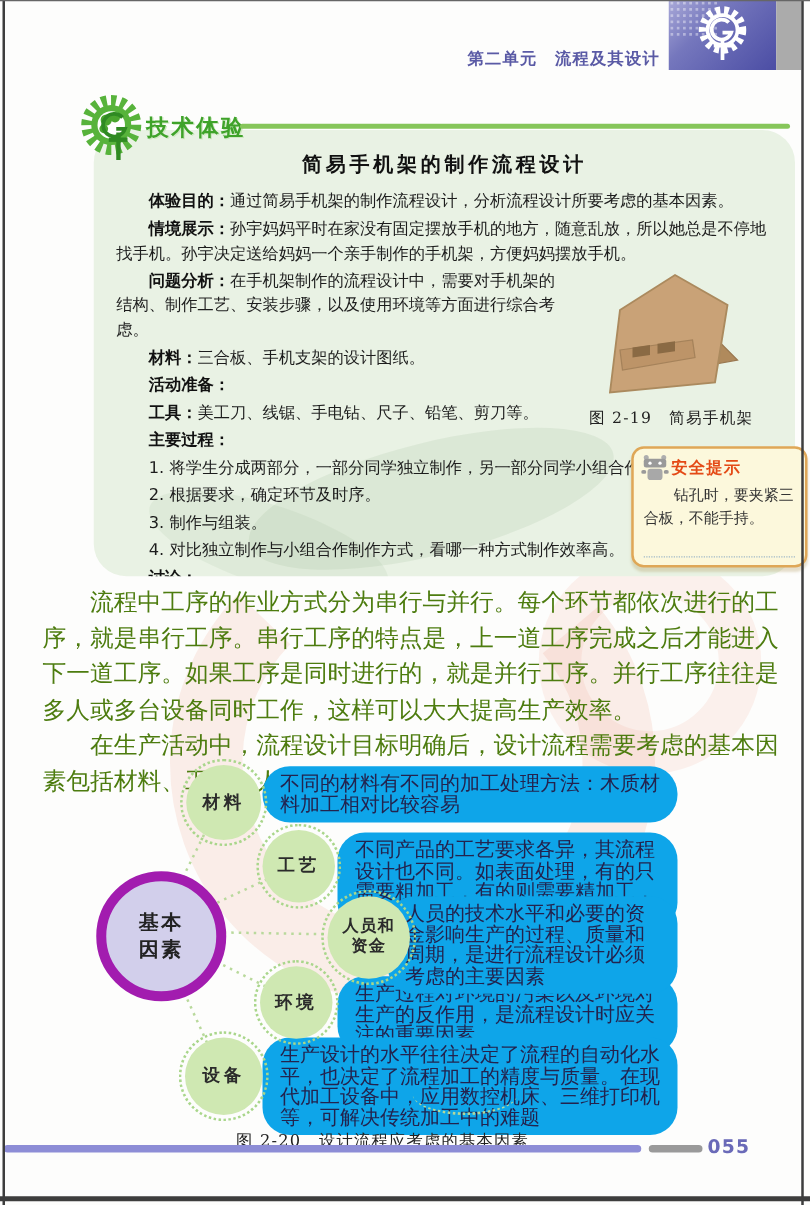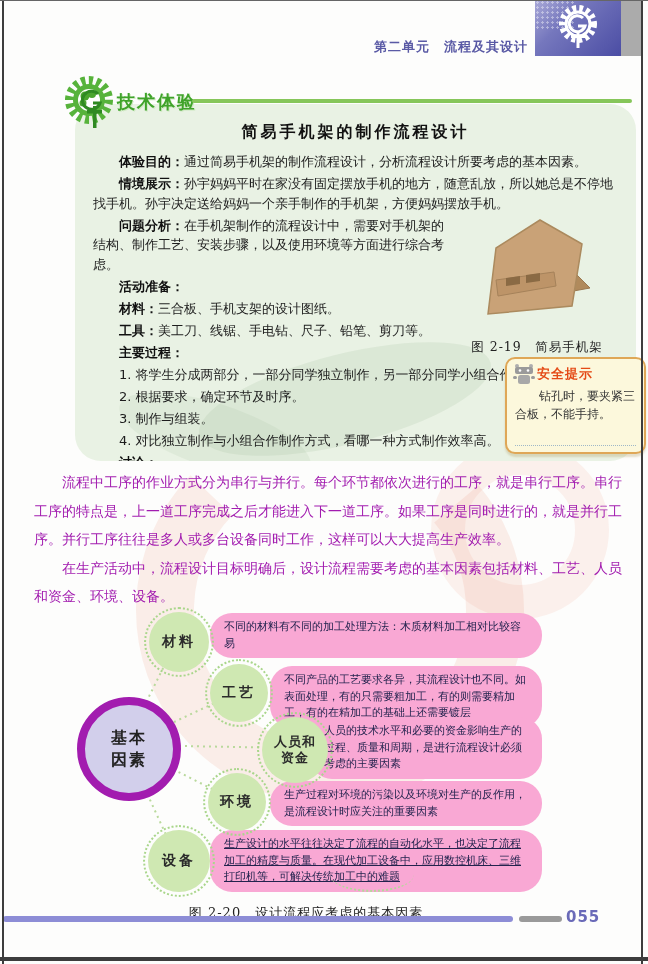--- a/index.html
+++ b/index.html
@@ -40,45 +40,45 @@
          background:rgba(150,180,140,.16);transform:rotate(-14deg);}
   .leaf2{position:absolute;left:40px;top:300px;width:200px;height:64px;border-radius:50%;
          background:rgba(150,180,140,.12);transform:rotate(18deg);}
   .exp-inner{position:relative;z-index:2;padding:16px 18px 0 18px;}
   .exp-title{text-align:center;font-size:16px;font-weight:bold;letter-spacing:3px;color:#111;
              margin:2px 0 9px 0;}
   .gp{font-size:13px;line-height:19.5px;margin:0 0 2.5px 0;text-indent:2em;color:#1d1d1d;}
   .gp b{font-weight:bold;color:#111;}
   .exp-figure{float:right;width:162px;margin:2px 0 2px 8px;text-align:center;}
   .figcap{font-family:"DejaVu Serif","Liberation Serif",serif;font-size:12.5px;color:#222;
-          margin-top:17px;letter-spacing:1px;}
+          margin-top:4px;letter-spacing:1px;}
 
   
   .safety{position:absolute;left:505px;top:357px;width:137px;height:93px;z-index:5;
           background:#fcf8dc;border:2px solid #dfa757;border-radius:10px;
           box-shadow:0 3px 2px rgba(160,130,60,.25);}
   .safety-head{display:flex;align-items:center;margin:4px 6px 0 4px;}
   .safety-title{font-size:13px;font-weight:bold;color:#e44a16;letter-spacing:1px;}
   .safety-text{font-size:12px;line-height:18px;color:#333;margin:2px 8px 0 8px;text-indent:2em;}
   .safety-dots{position:absolute;left:8px;right:8px;bottom:6px;border-top:1.5px dotted #9fb8c8;}
 
   
   .body-text{position:absolute;left:34px;top:468px;width:592px;z-index:2;}
-  .body-text p{font-size:14px;line-height:28.5px;text-indent:2em;margin:0;color:#a21caf;}
+  .body-text p{font-size:19px;line-height:28.5px;text-indent:2em;margin:0;color:#4d7c0f;}
 
   
   .diagram{position:absolute;left:0;top:600px;width:648px;height:300px;z-index:2;}
-  .fbox{position:absolute;background:#f9a8d4;border-radius:22px;padding:6px 14px;
-        font-family:"DejaVu Serif","Liberation Serif",serif;font-size:11px;line-height:16.5px;
+  .fbox{position:absolute;background:#0ea5e9;border-radius:22px;padding:6px 14px;
+        font-family:"DejaVu Serif","Liberation Serif",serif;font-size:16px;line-height:16.5px;
         color:#23234e;}
   .b0{left:210px;top:13px;width:304px;}
   .b1{left:270px;top:66px;width:244px;}
   .b2{left:310px;top:117px;width:204px;}
   .b3{left:270px;top:181px;width:244px;}
-  .b4{left:210px;top:230px;width:304px;text-decoration:underline;}
+  .b4{left:210px;top:230px;width:304px;}
   .circle{position:absolute;border:2px dotted #a9d68b;border-radius:50%;padding:3px;
           background:transparent;}
   .circle .in{width:100%;height:100%;border-radius:50%;background:#cfe8b2;display:flex;
           align-items:center;justify-content:center;font-size:14px;font-weight:bold;color:#2b2b2b;
           letter-spacing:3px;text-align:center;white-space:pre-line;box-sizing:border-box;}
   .c-material{left:144px;top:7px;width:60px;height:60px;}
   .c-craft{left:205px;top:59px;width:58px;height:58px;}
   .c-people{left:257px;top:112px;width:66px;height:66px;}
   .c-people .in{font-size:13px;letter-spacing:1px;line-height:16px;}
   .c-env{left:203px;top:168px;width:58px;height:58px;}
@@ -155,22 +155,22 @@
           <polygon points="108,50 128,70 106,74" fill="#b08a5c" stroke="#9a7850" stroke-width="1"></polygon>
           <polygon points="78,2 120,26 110,88 26,96 34,30" fill="#c9a277" stroke="#ab8a5e" stroke-width="1.5"></polygon>
           <polygon points="34,62 92,54 94,68 36,78" fill="#bd9468" stroke="#a5825a" stroke-width="1"></polygon>
           <polygon points="44,60 58,58 58,66 44,68" fill="#8a6a44"></polygon>
           <polygon points="64,57 78,55 78,63 64,65" fill="#8a6a44"></polygon>
         </svg>
         <div class="figcap">图 2-19　简易手机架</div>
       </div>
 
       <p class="gp"><b>问题分析：</b><span>在手机架制作的流程设计中，需要对手机架的结构、制作工艺、安装步骤，以及使用环境等方面进行综合考虑。</span></p>
+      <p class="gp"><b>材料：</b><span>三合板、手机支架的设计图纸。</span></p>
       <p class="gp"><b>活动准备：</b><span></span></p>
-      <p class="gp"><b>材料：</b><span>三合板、手机支架的设计图纸。</span></p>
       <p class="gp"><b>工具：</b><span>美工刀、线锯、手电钻、尺子、铅笔、剪刀等。</span></p>
       <p class="gp"><b>主要过程：</b><span></span></p>
       <p class="gp"><b></b><span>1. 将学生分成两部分，一部分同学独立制作，另一部分同学小组合作完成。</span></p>
       <p class="gp"><b></b><span>2. 根据要求，确定环节及时序。</span></p>
       <p class="gp"><b></b><span>3. 制作与组装。</span></p>
       <p class="gp"><b></b><span>4. 对比独立制作与小组合作制作方式，看哪一种方式制作效率高。</span></p>
       <p class="gp"><b>讨论：</b><span></span></p>
 
     </div>
   </div>

